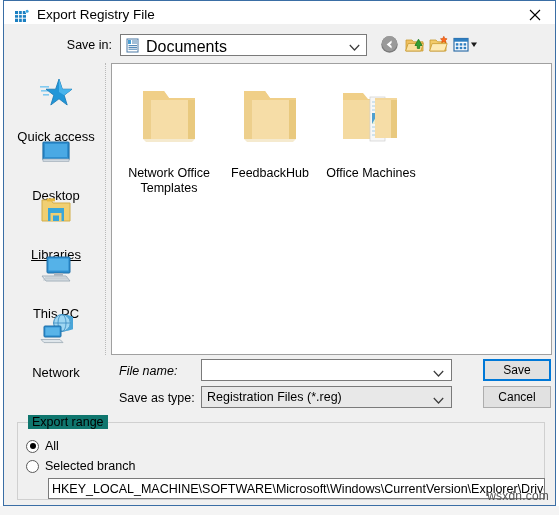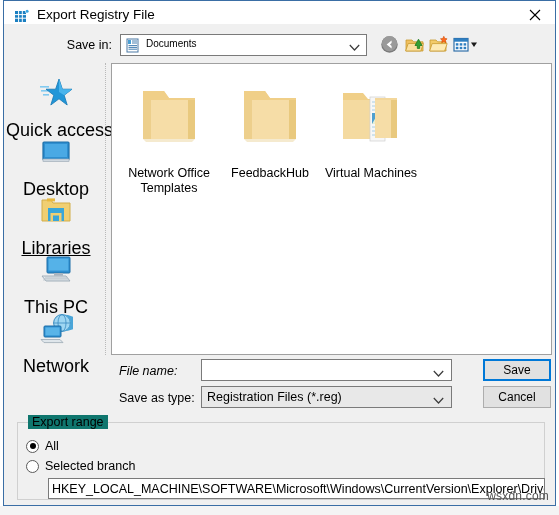--- a/index.html
+++ b/index.html
@@ -75,21 +75,21 @@
     background: #ffffff;
     border: 1px solid #7a7a7a;
     box-sizing: border-box;
   }
   #savein-combo-icon {
     position: absolute; left: 4px; top: 3px;
     width: 15px; height: 15px;
   }
   #savein-combo-text {
     position: absolute; left: 25px; top: 3px;
-    font-size: 10px;
+    font-size: 16px;
     white-space: nowrap;
   }
   #savein-combo-arrow {
     position: absolute; right: 6px; top: 6px;
   }
 
   .tbicon {
     position: absolute;
     top: 4px;
     width: 21px; height: 21px;
@@ -113,22 +113,22 @@
     position: absolute;
     left: 0; width: 100px;
     text-align: center;
     cursor: default;
   }
   .place-icon {
     height: 34px;
     display: flex; align-items: flex-end; justify-content: center;
   }
   .place-label {
-    margin-top: 11px;
-    font-size: 18px;
+    margin-top: 20px;
+    font-size: 13px;
     color: #000;
     white-space: nowrap;
   }
   #place-0 { top: 12px; }
   #place-1 { top: 71px; }
   #place-2 { top: 130px; text-decoration: underline; }
   #place-3 { top: 189px; }
   #place-4 { top: 248px; }
 
   
@@ -532,21 +532,21 @@
             </g>
             <rect x="37" y="32" width="11" height="11" fill="#4f9fd0"></rect>
             <path d="M37 43 L41 36 L44 40 L46 37.5 L48 43 Z" fill="#e8efd4"></path>
           </g>
           <path d="M40 17 L62 17 L62 57 L40 57 Z" fill="#f3d79b"></path>
           <path d="M40 19 L62 19 L62 57 L40 57 Z" fill="#f6dda7"></path>
           <path d="M56 19 L62 19 L62 57 L56 57 Z" fill="#e9c97e"></path>
           <path d="M8 12 L28 12 L33 18 L40 18 L40 57 L8 57 Z" fill="none"></path>
         </svg>
       </div>
-      <div class="file-label">Virtual Machines</div>
+      <div class="file-label">Office Machines</div>
     </div>
   </div>
 
   <div id="filename-label">File name:</div>
   <div id="filename-combo">
     <div id="filename-input"></div>
     <div class="combo-arrow-abs">
       <svg width="11" height="8" viewBox="0 0 11 8">
         <polyline points="0.8,1 5.5,6 10.2,1" fill="none" stroke="#3b3b3b" stroke-width="1.2"></polyline>
       </svg>

